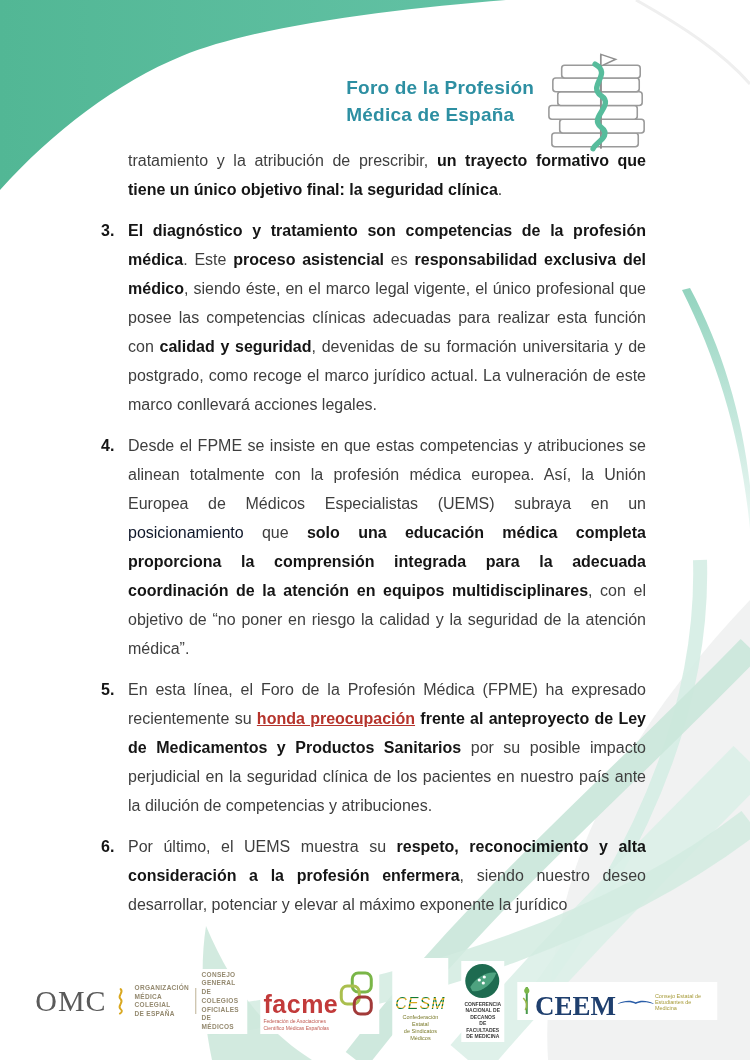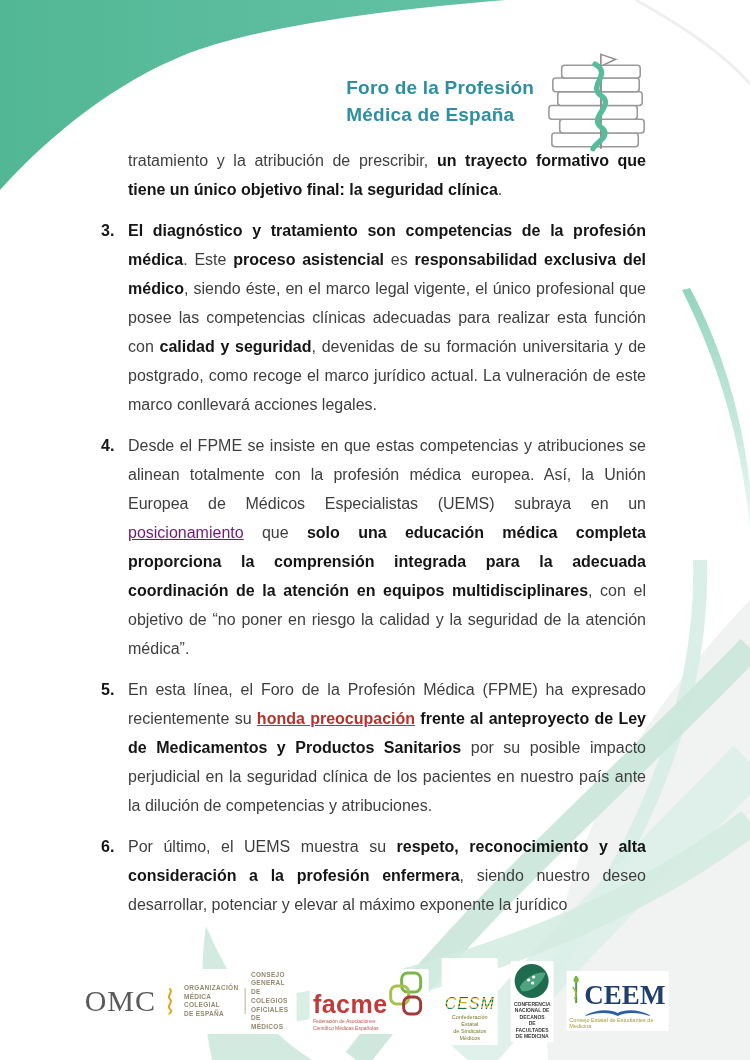--- a/index.html
+++ b/index.html
@@ -15,21 +15,21 @@
     text-align:left;color:#2d8fa2;font-weight:bold;font-size:19px;line-height:1.4;
     letter-spacing:.2px;white-space:pre-line;
   }
   .header-logo{width:108px;height:104px;}
 
   
   .content{position:absolute;left:128px;top:146px;width:518px;z-index:2;font-size:16px;line-height:29px;}
   .para{position:relative;text-align:justify;margin:0 0 12px 0;}
   .para .num{position:absolute;left:-27px;top:0;font-weight:bold;color:#151515;}
   .b{font-weight:bold;color:#151515;}
-  a.link-soft{color:#701a75;text-decoration:underline;cursor:pointer;}
+  a.link-soft{color:#0f172a;cursor:pointer;}
   a.link-red{color:#b5332b;font-weight:bold;text-decoration:underline;cursor:pointer;}
 
   
   .footer{position:absolute;left:50%;transform:translateX(-50%);top:958px;display:flex;align-items:center;gap:13px;z-index:2;}
   .logo-block{background:#fff;display:flex;align-items:center;padding:2px 3px;}
   .omc{gap:9px;}
   .omc-abbr{font-family:"Liberation Serif",serif;font-size:30px;color:#5a5a5a;letter-spacing:1px;}
   .omc-cols{display:flex;align-items:center;gap:6px;}
   .omc-col{font-size:6.5px;line-height:1.35;color:#94896f;letter-spacing:.3px;white-space:pre-line;font-weight:bold;}
   .omc-divider{width:1px;height:26px;background:#bdb194;}
@@ -39,21 +39,21 @@
   .facme-sub{font-size:5px;color:#c05a52;white-space:pre-line;line-height:1.4;margin-top:1px;}
   .cesm{flex-direction:column;align-items:center;}
   .cesm-name{
     font-size:16px;font-weight:normal;font-style:italic;letter-spacing:1px;line-height:1;
     background:repeating-linear-gradient(180deg,#0f7a36 0 2.5px,#d8a81f 2.5px 4px);
     -webkit-background-clip:text;background-clip:text;color:transparent;margin-top:36px;
   }
   .cesm-sub{font-size:5.5px;color:#7a7a2a;white-space:pre-line;text-align:center;line-height:1.3;margin-top:2px;}
   .cndfm{flex-direction:column;align-items:center;}
   .cndfm-sub{font-size:5px;color:#3a3a3a;font-weight:bold;white-space:pre-line;text-align:center;line-height:1.3;margin-top:2px;}
-  .ceem{flex-direction:column;align-items:center;}
+  .ceem{flex-direction:row;align-items:center;}
   .ceem-top{display:flex;align-items:flex-end;gap:2px;}
   .ceem-name{font-family:"Liberation Serif",serif;font-size:27px;font-weight:bold;color:#1f3f6e;line-height:.9;}
   .ceem-sub{font-size:5.5px;color:#a69a37;margin-top:1px;}
 </style>
 </head>
 <body>
 
 <div class="page">
 
   <svg class="decor" viewBox="0 0 750 1060" xmlns="http://www.w3.org/2000/svg">

